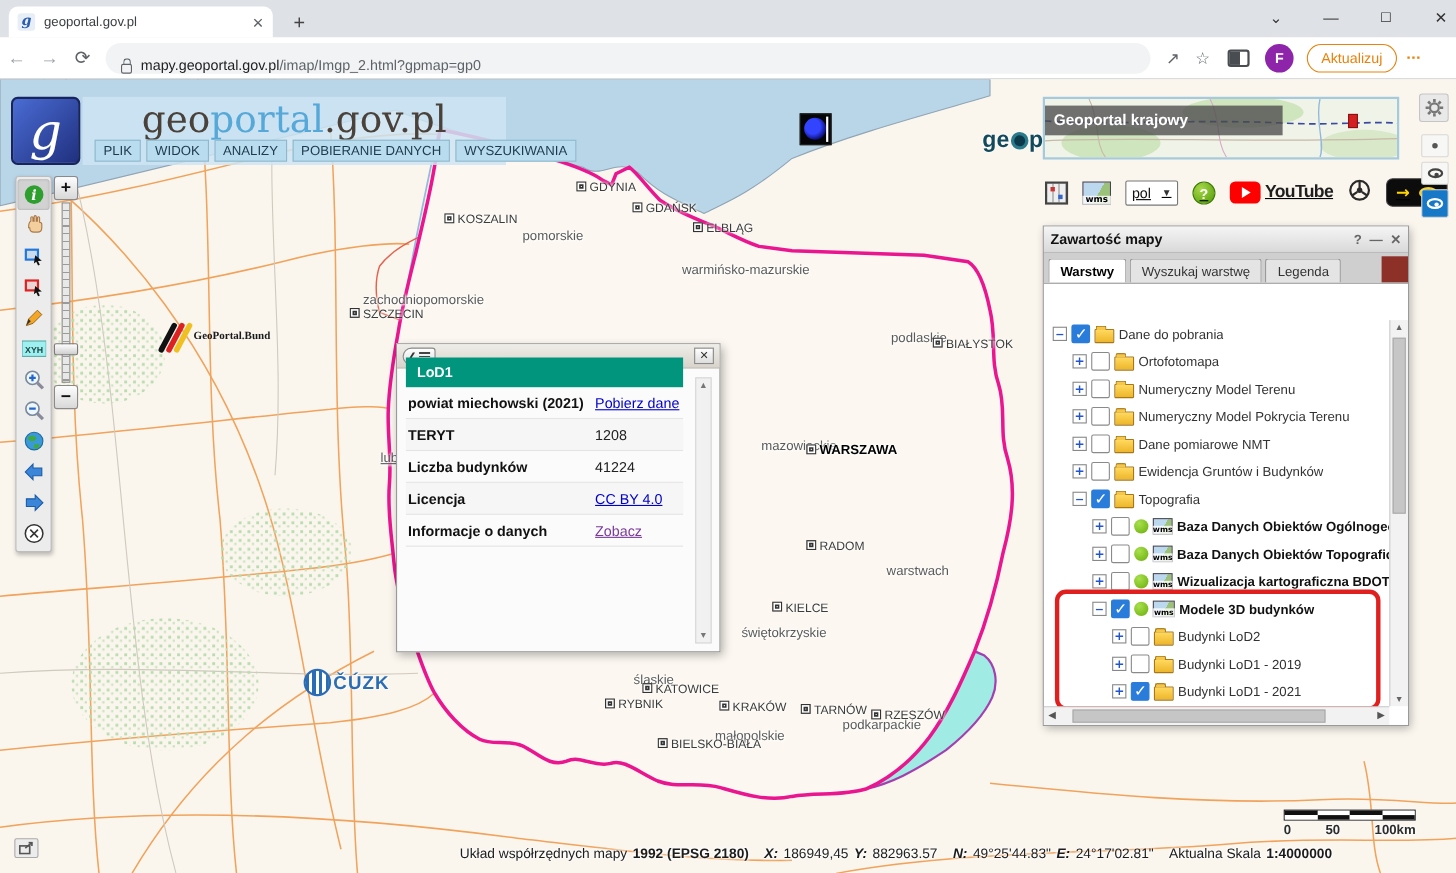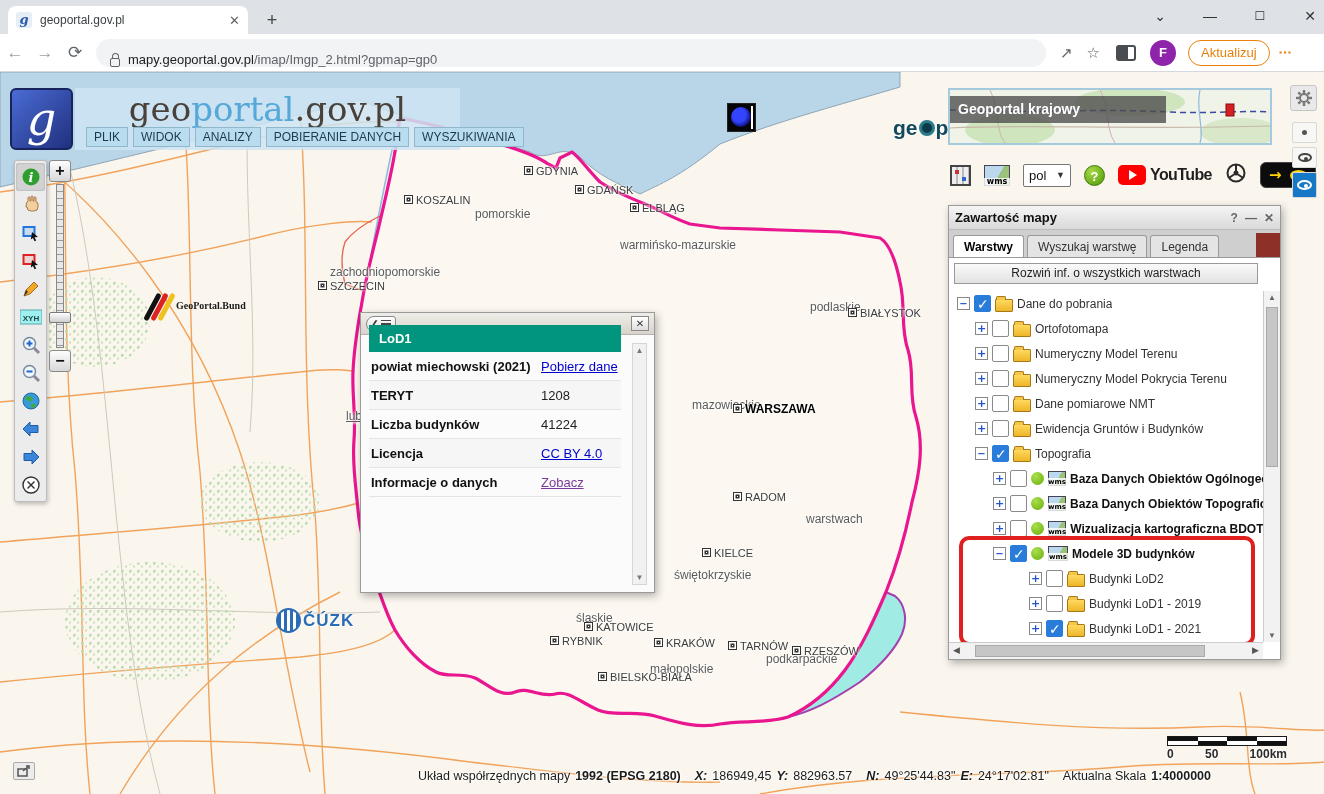--- a/index.html
+++ b/index.html
@@ -115,21 +115,21 @@
         border:1px solid #d5d5d5;}
   .pop-scroll .up,.pop-scroll .dn{position:absolute;left:0;width:13px;text-align:center;
         font-size:8px;color:#777;}
   .pop-scroll .up{top:2px;} .pop-scroll .dn{bottom:2px;}
   
   .overview{position:absolute;left:948px;top:16px;width:324px;height:57px;z-index:5;
         border:2px solid #a5cade;overflow:hidden;background:#eef2e4;}
   .ov-banner{position:absolute;left:0;top:6px;width:216px;height:27px;background:rgba(75,75,75,.78);
         color:#fff;font:bold 14px/27px "Liberation Sans",sans-serif;padding-left:8px;z-index:2;}
   
-  .utilrow{position:absolute;left:950px;top:86px;height:34px;z-index:5;display:flex;align-items:center;gap:13px;}
+  .utilrow{position:absolute;left:950px;top:86px;height:34px;z-index:5;display:flex;align-items:center;gap:13px;text-decoration:underline;}
   .mosaic{width:21px;height:21px;border:2px solid #444;background:
         repeating-linear-gradient(90deg,#eee 0 4px,#bbb 4px 6px),repeating-linear-gradient(#eee 0 4px,#bbb 4px 6px);position:relative;}
   .mosaic i{position:absolute;width:4px;height:4px;background:#c33;left:3px;top:3px;}
   .mosaic b{position:absolute;width:4px;height:4px;background:#36c;right:3px;bottom:3px;}
   .wmsi{width:20px;height:15px;border:1px solid #445;position:relative;
         background:linear-gradient(120deg,#bcd8ee 0 55%,#9cc27a 55% 100%);}
   .wmsi::after{content:"wms";position:absolute;bottom:-1px;left:-1px;right:-1px;text-align:center;
         font:bold 7px/8px "DejaVu Sans",sans-serif;color:#000;background:rgba(255,255,255,.8);}
   .wmsi.big{width:26px;height:21px;}
   .wmsi.big::after{font-size:8px;}
@@ -168,21 +168,21 @@
   .pn-tabs{height:27px;background:#cfcfcf;display:flex;align-items:flex-end;padding-left:4px;position:relative;}
   .pn-tab{border:1px solid #9a9a9a;border-bottom:none;background:#e4e4e4;color:#333;
         padding:4px 10px 3px;margin-right:3px;border-radius:3px 3px 0 0;white-space:nowrap;}
   .pn-tab.active{background:#fff;font-weight:bold;color:#000;}
   .pn-tabfill{position:absolute;right:0;top:3px;bottom:0;width:24px;background:#8c3028;}
   .pn-body{position:absolute;left:0;top:51px;right:0;bottom:0;background:#fff;border-top:1px solid #999;}
   .expandall{margin:5px 22px 2px 5px;height:21px;background:linear-gradient(#fafafa,#e2e2e2);
         border:1px solid #999;text-align:center;line-height:19px;color:#222;}
   .tree{position:absolute;left:0;top:33px;right:17px;bottom:17px;overflow:hidden;}
   .trow{height:25px;display:flex;align-items:center;gap:4px;white-space:nowrap;}
-  .trow.l0{padding-left:8px;} .trow.l1{padding-left:26px;} .trow.l2{padding-left:44px;} .trow.l3{padding-left:80px;}
+  .trow.l0{padding-left:8px;} .trow.l1{padding-left:26px;} .trow.l2{padding-left:44px;} .trow.l3{padding-left:62px;}
   .exp{width:13px;height:13px;border:1px solid #888;background:#fff;color:#2255cc;flex:0 0 13px;
         font:bold 11px/11px "DejaVu Sans",sans-serif;text-align:center;}
   .exp::after{content:"+";}
   .exp.open::after{content:"−";font-size:10px;}
   .cb{width:17px;height:17px;border:1px solid #8a8a8a;border-radius:2px;background:#fff;flex:0 0 17px;position:relative;}
   .cb.on{background:#2a7cdb;border-color:#2a7cdb;}
   .cb.on::after{content:"✓";position:absolute;left:2px;top:0px;color:#fff;font:bold 14px/17px "DejaVu Sans",sans-serif;}
   .gdot{width:13px;height:13px;border-radius:50%;flex:0 0 13px;
         background:radial-gradient(circle at 35% 30%,#a8e04e,#69ad08);}
   .fold{width:18px;height:13px;background:linear-gradient(#ffd95e,#edb62a);border:1px solid #a87818;
@@ -622,21 +622,20 @@
           <span>✕</span>
         </span>
       </div>
       <div class="pn-tabs">
         <span class="pn-tab active">Warstwy</span>
         <span class="pn-tab">Wyszukaj warstwę</span>
         <span class="pn-tab">Legenda</span>
         <span class="pn-tabfill"></span>
       </div>
       <div class="pn-body">
-        <div class="expandall">Rozwiń inf. o wszystkich warstwach</div>
         <div class="tree">
           <div class="trow l0">
             <span class="exp open"></span>
               <span class="cb on"></span>
               <span class="fold"></span>
               <span class="tl">Dane do pobrania</span>
             </div>
           <div class="trow l1">
             <span class="exp"></span>
               <span class="cb"></span>

